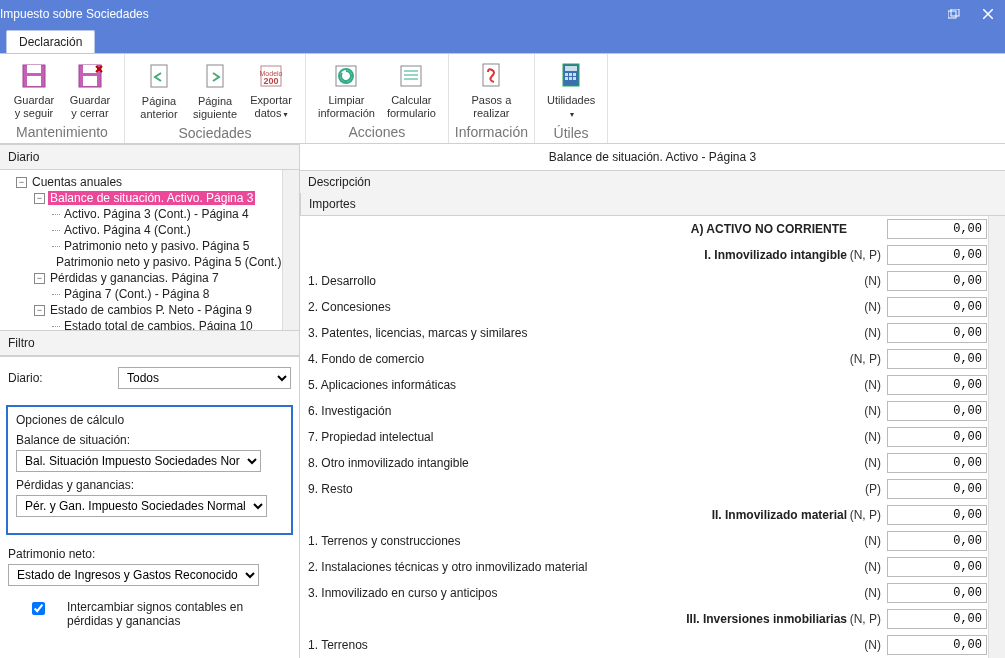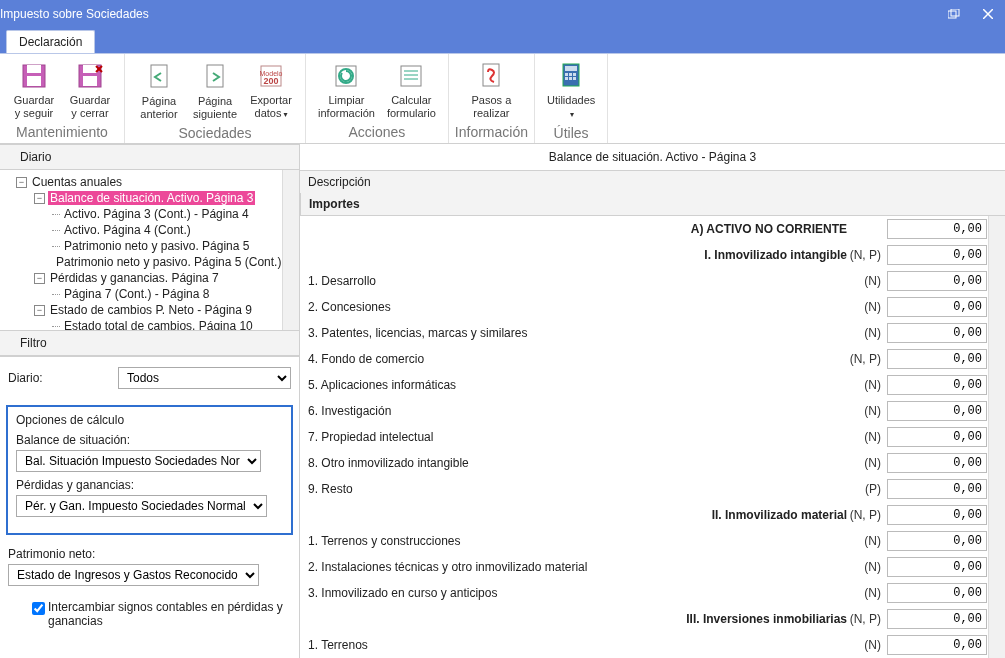--- a/index.html
+++ b/index.html
@@ -24,49 +24,49 @@
   .ritem .icon { width: 32px; height: 32px; display: flex; align-items: center; justify-content: center; }
   .ritem .lbl { font-size: 11px; text-align: center; line-height: 13px; margin-top: 2px; color: #333; }
   .group .gname { font-size: 14px; color: #777; margin-top: 2px; }
   .drop { font-size: 8px; margin-left:2px; }
 
   
   .split { display: flex; height: calc(658px - 28px - 26px - 90px); }
   .left { width: 300px; border-right: 1px solid #d0d0d0; display: flex; flex-direction: column; }
   .right { flex: 1; display: flex; flex-direction: column; }
 
-  .section-header { background: #f3f3f3; border-top: 1px solid #d0d0d0; border-bottom: 1px solid #d0d0d0; padding: 5px 20px; font-size: 12px; }
+  .section-header { background: #f3f3f3; border-top: 1px solid #d0d0d0; border-bottom: 1px solid #d0d0d0; padding: 5px 8px; font-size: 12px; }
   .tree { flex: 0 0 160px; overflow: auto; padding: 4px 2px; position: relative; }
   .tree::after { content:""; position:absolute; top:0; right:0; width:16px; bottom:0; background:#f1f1f1; border-left:1px solid #dcdcdc;}
   .tree-inner { padding-right:16px; }
   .node { white-space: nowrap; padding: 1px 0 1px 0; display:flex; align-items:center; }
   .tw { display:inline-block; width:11px; height:11px; border:1px solid #888; font-size:9px; line-height:9px; text-align:center; margin-right:3px; cursor:pointer; color:#555;}
   .dots { display:inline-block; width:8px; height:1px; border-top:1px dotted #999; margin-right:2px;}
   .node.sel span.text { background:#ec4899; color:#fff; padding:0 2px;}
   .node span.text { padding:0 2px; }
   .ind1 { padding-left: 14px; } .ind2 { padding-left: 32px; } .ind3 { padding-left: 50px; }
 
   .filter { padding: 6px 8px; border-top: 1px solid #d0d0d0; }
   .row { display: flex; align-items: center; margin: 4px 0; }
   .row label { width: 110px; }
   select { flex:1; font-size:12px; padding:2px 4px; border:1px solid #aaa; background:#fff; }
 
   .calcbox { margin: 6px; border: 2px solid #2f6fd0; padding: 6px 8px 10px 8px; }
   .calcbox h4 { font-size: 12px; font-weight: normal; margin-bottom:6px; }
   .field { margin: 6px 0; }
   .field .lbl { font-size:12px; margin-bottom:3px; }
   .patr { margin: 0 8px; }
-  .check { display:flex; align-items:flex-start; gap:3px; margin:8px 12px 16px 32px;}
+  .check { display:flex; align-items:flex-start; gap:22px; margin:8px 12px 16px 32px;}
   .check input { margin-top:2px;}
 
   
   .rtitle { text-align:center; padding:6px; font-size:12px; border-bottom:1px solid #d0d0d0; }
   .colhdr { display:flex; background:#f3f3f3; border-bottom:1px solid #d0d0d0;flex-direction:column; }
   .colhdr .c1 { flex:1; padding:4px 8px; }
-  .colhdr .c2 { width:136px; padding:4px 8px; border-left:1px solid #d0d0d0;font-weight:bold;}
+  .colhdr .c2 { width:136px; padding:4px 8px; border-left:1px solid #d0d0d0;}
   .rows { flex:1; overflow:auto; position:relative; }
   .rows::after { content:""; position:absolute; top:0; right:0; width:16px; bottom:0; background:#f1f1f1; border-left:1px solid #dcdcdc;}
   .drow { display:flex; align-items:center; padding: 3px 18px 3px 8px; }
   .drow .d { flex:1; }
   .drow .t { width:40px; text-align:right; color:#333; font-size:12px; padding-right:6px;}
   .drow .v { width:100px; }
   .drow .v input { width:100%; text-align:right; padding:2px 4px; border:1px solid #bbb; font-size:12px; background:#fff;font-family:Liberation Mono, monospace;}
   .b { font-weight:bold;text-align:right; }
 </style>
 </head>

